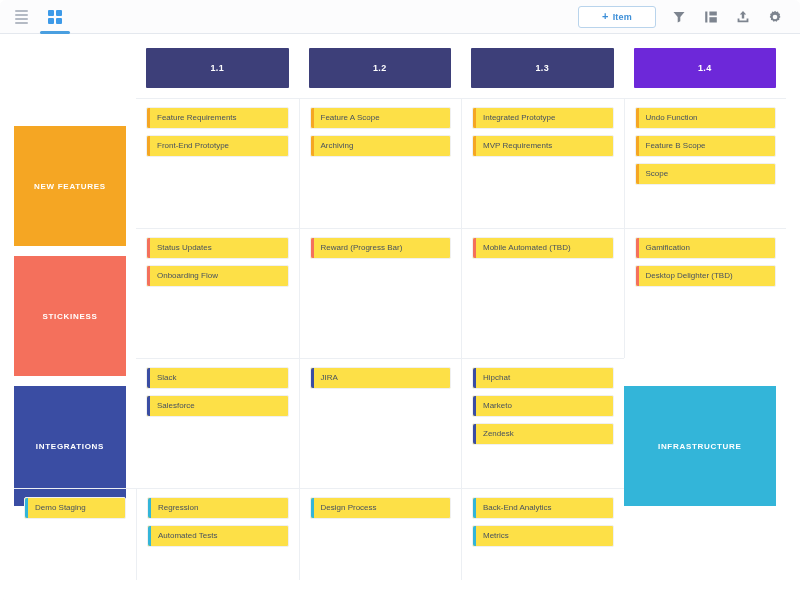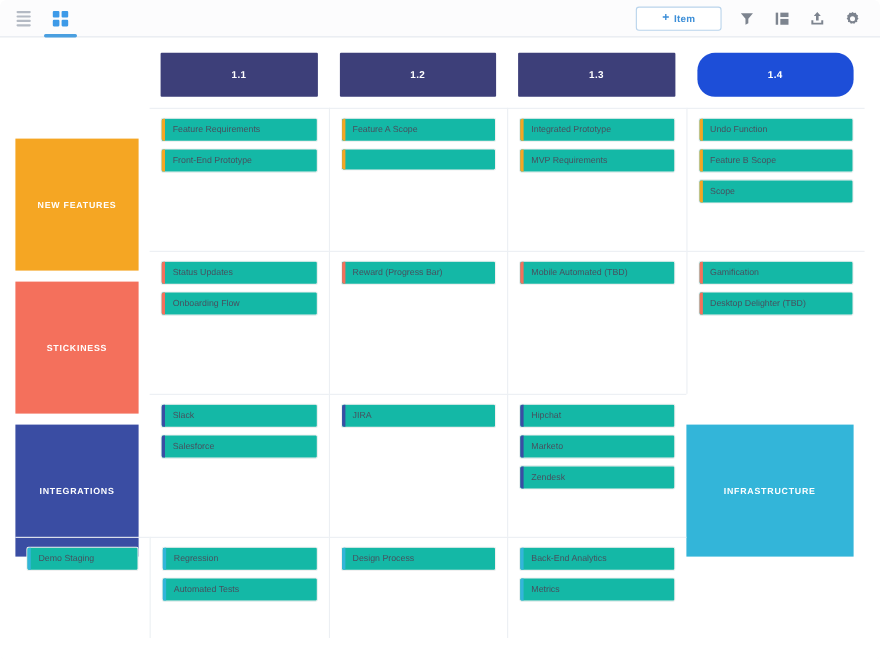--- a/index.html
+++ b/index.html
@@ -189,21 +189,21 @@
     min-height: 92px;
     display: flex;
     flex-direction: column;
     gap: 6px;
   }
   .lane-cell.first-col { border-left: none; }
 
   .card {
     display: flex;
     align-items: stretch;
-    background: #14b8a6;
+    background: #fde047;
     border: 1px solid #f0f0f0;
     border-radius: 2px;
     min-height: 20px;
     cursor: pointer;
   }
   .card-accent {
     flex: 0 0 3px;
     border-radius: 2px 0 0 2px;
   }
   .card-label {
@@ -291,21 +291,21 @@
           <div class="col-header" style="background: rgb(61, 63, 121);">
             <span>1.2</span>
           </div>
         </div>
         <div class="col-header-cell">
           <div class="col-header" style="background: rgb(61, 63, 121);">
             <span>1.3</span>
           </div>
         </div>
         <div class="col-header-cell">
-          <div class="col-header" style="background: #1d4ed8; border-radius: 16px;">
+          <div class="col-header" style="background: #6d28d9;">
             <span>1.4</span>
           </div>
         </div>
         <div class="lane-label-cell">
           <div class="lane-label" style="background: rgb(245, 166, 35);">
             <span>NEW FEATURES</span>
           </div>
         </div>
         <div class="lane-cell first-col">
           <div class="card">
@@ -317,20 +317,21 @@
             <div class="card-label">Front-End Prototype</div>
           </div>
         </div>
         <div class="lane-cell">
           <div class="card">
             <div class="card-accent" style="background: rgb(245, 166, 35);"></div>
             <div class="card-label">Feature A Scope</div>
           </div>
           <div class="card">
             <div class="card-accent" style="background: rgb(245, 166, 35);"></div>
+            <div class="card-label">Archiving</div>
           </div>
         </div>
         <div class="lane-cell">
           <div class="card">
             <div class="card-accent" style="background: rgb(245, 166, 35);"></div>
             <div class="card-label">Integrated Prototype</div>
           </div>
           <div class="card">
             <div class="card-accent" style="background: rgb(245, 166, 35);"></div>
             <div class="card-label">MVP Requirements</div>

